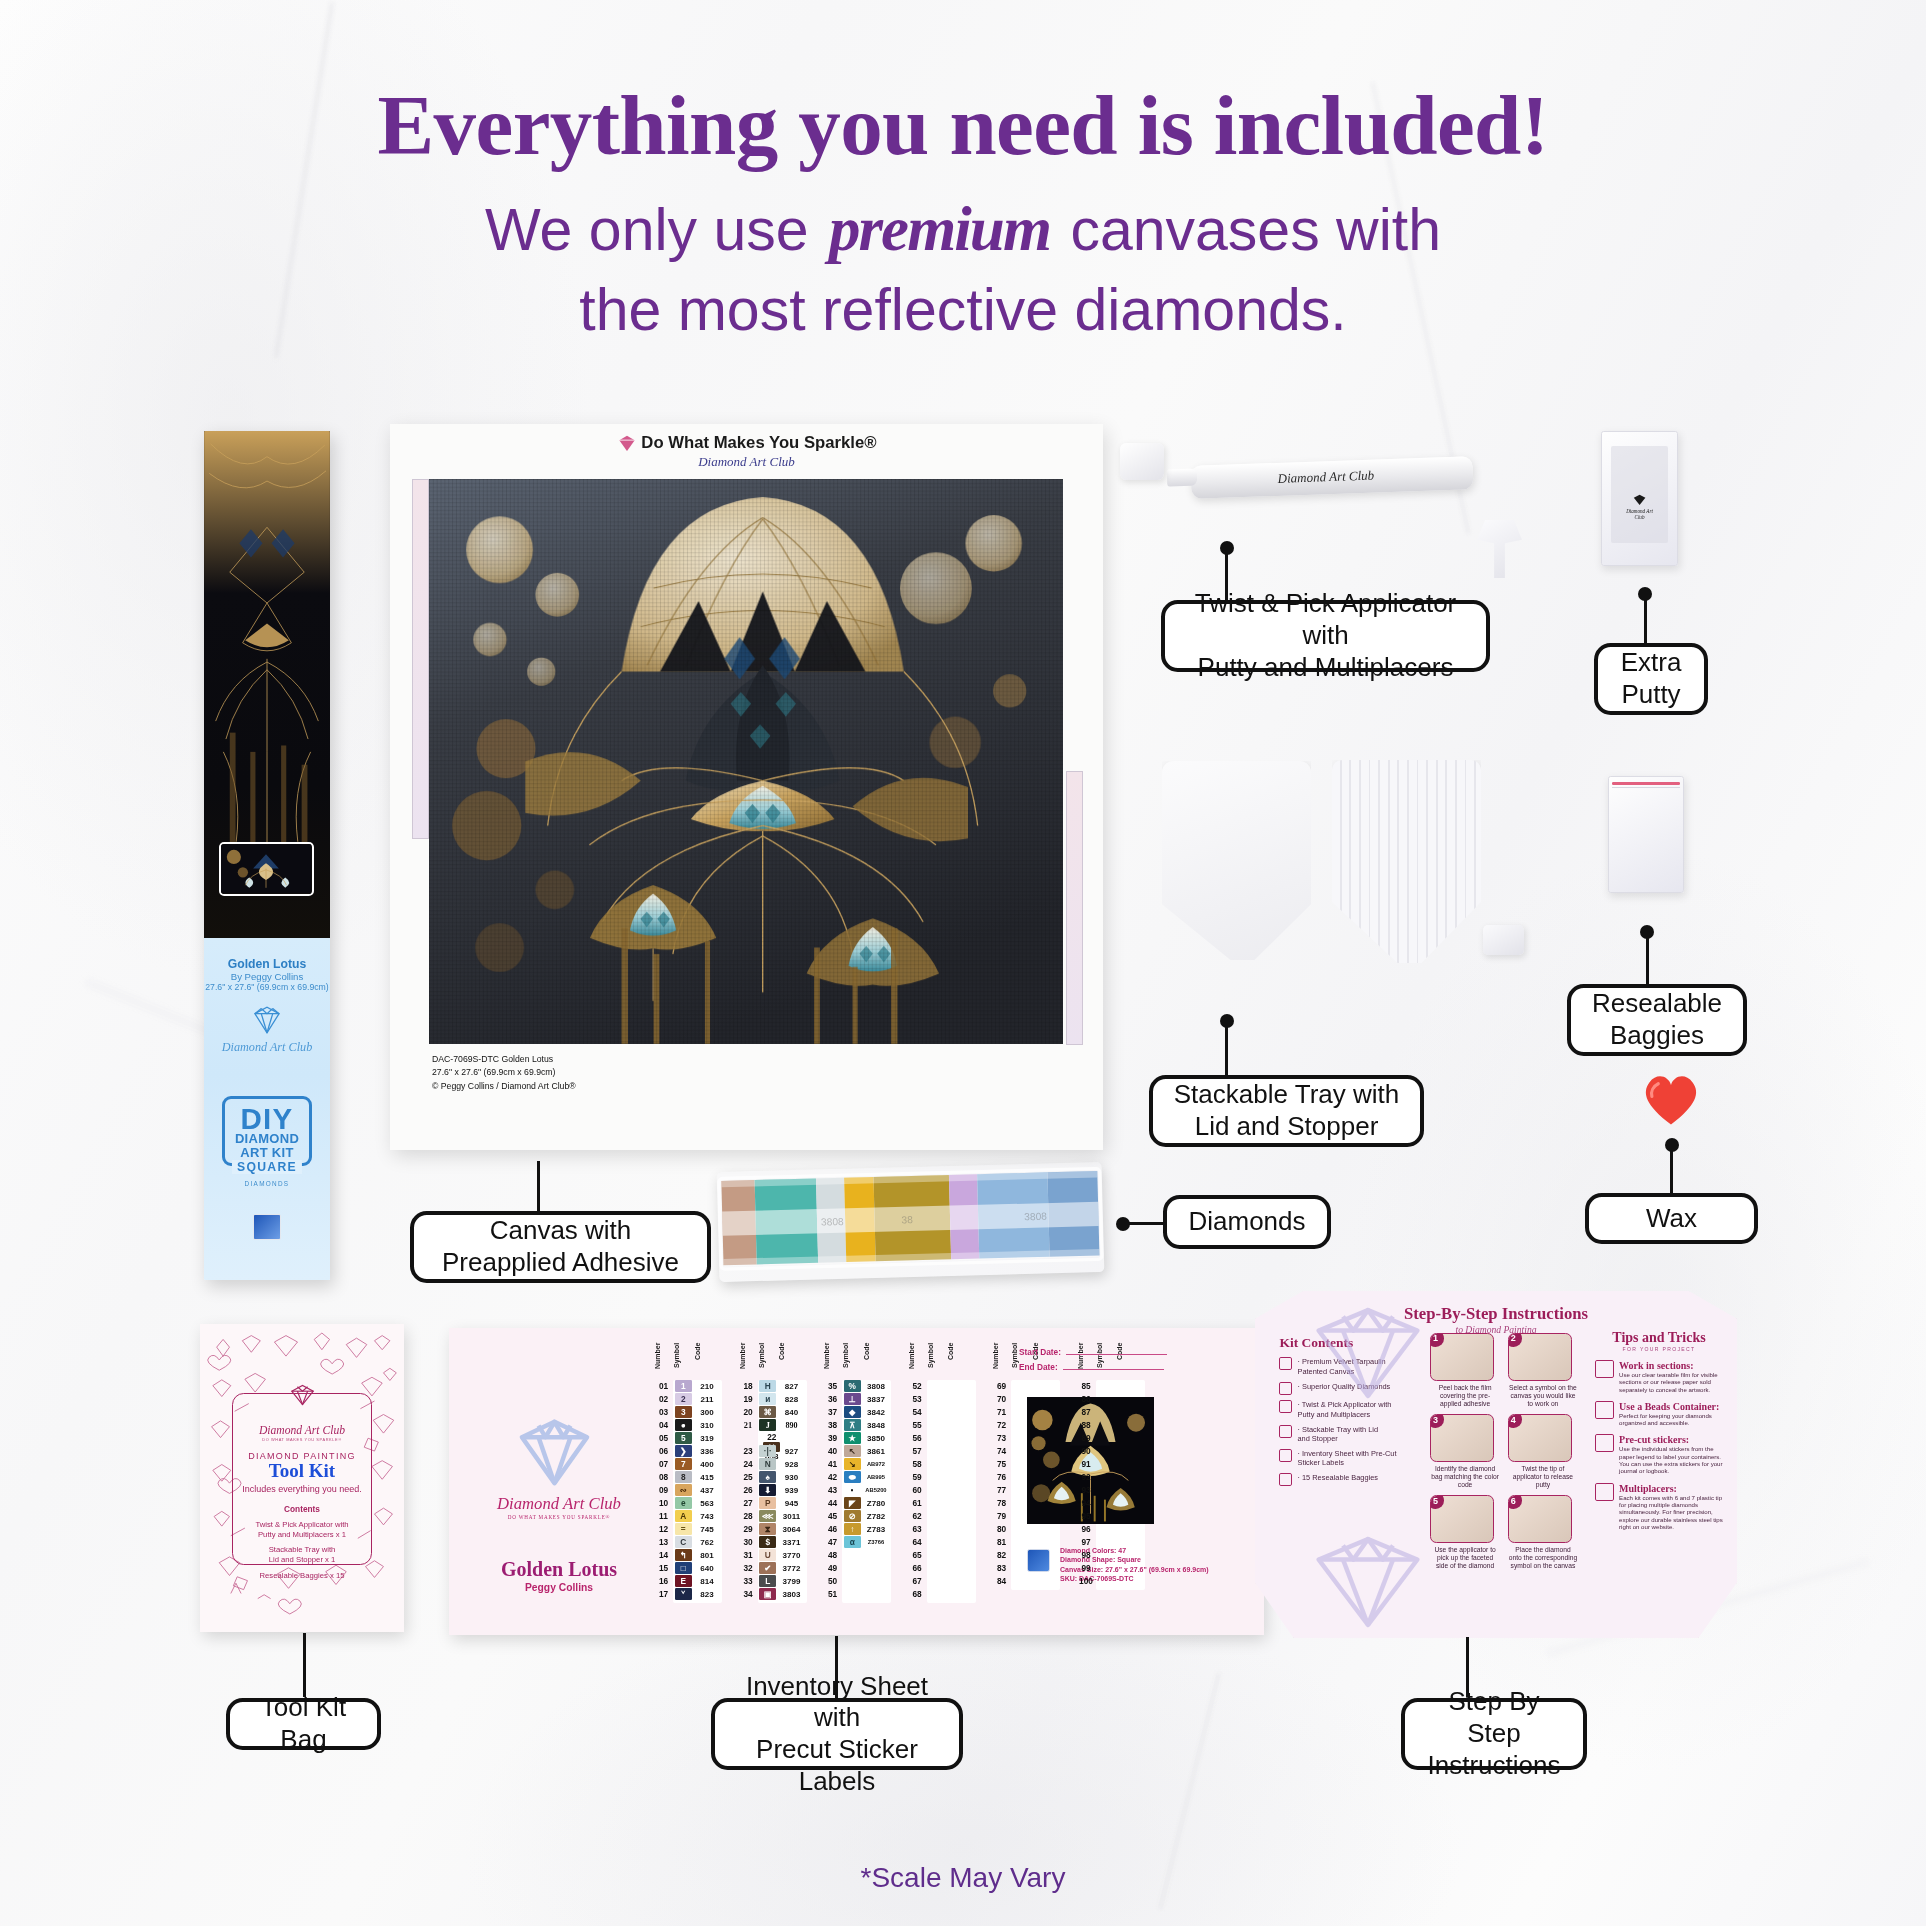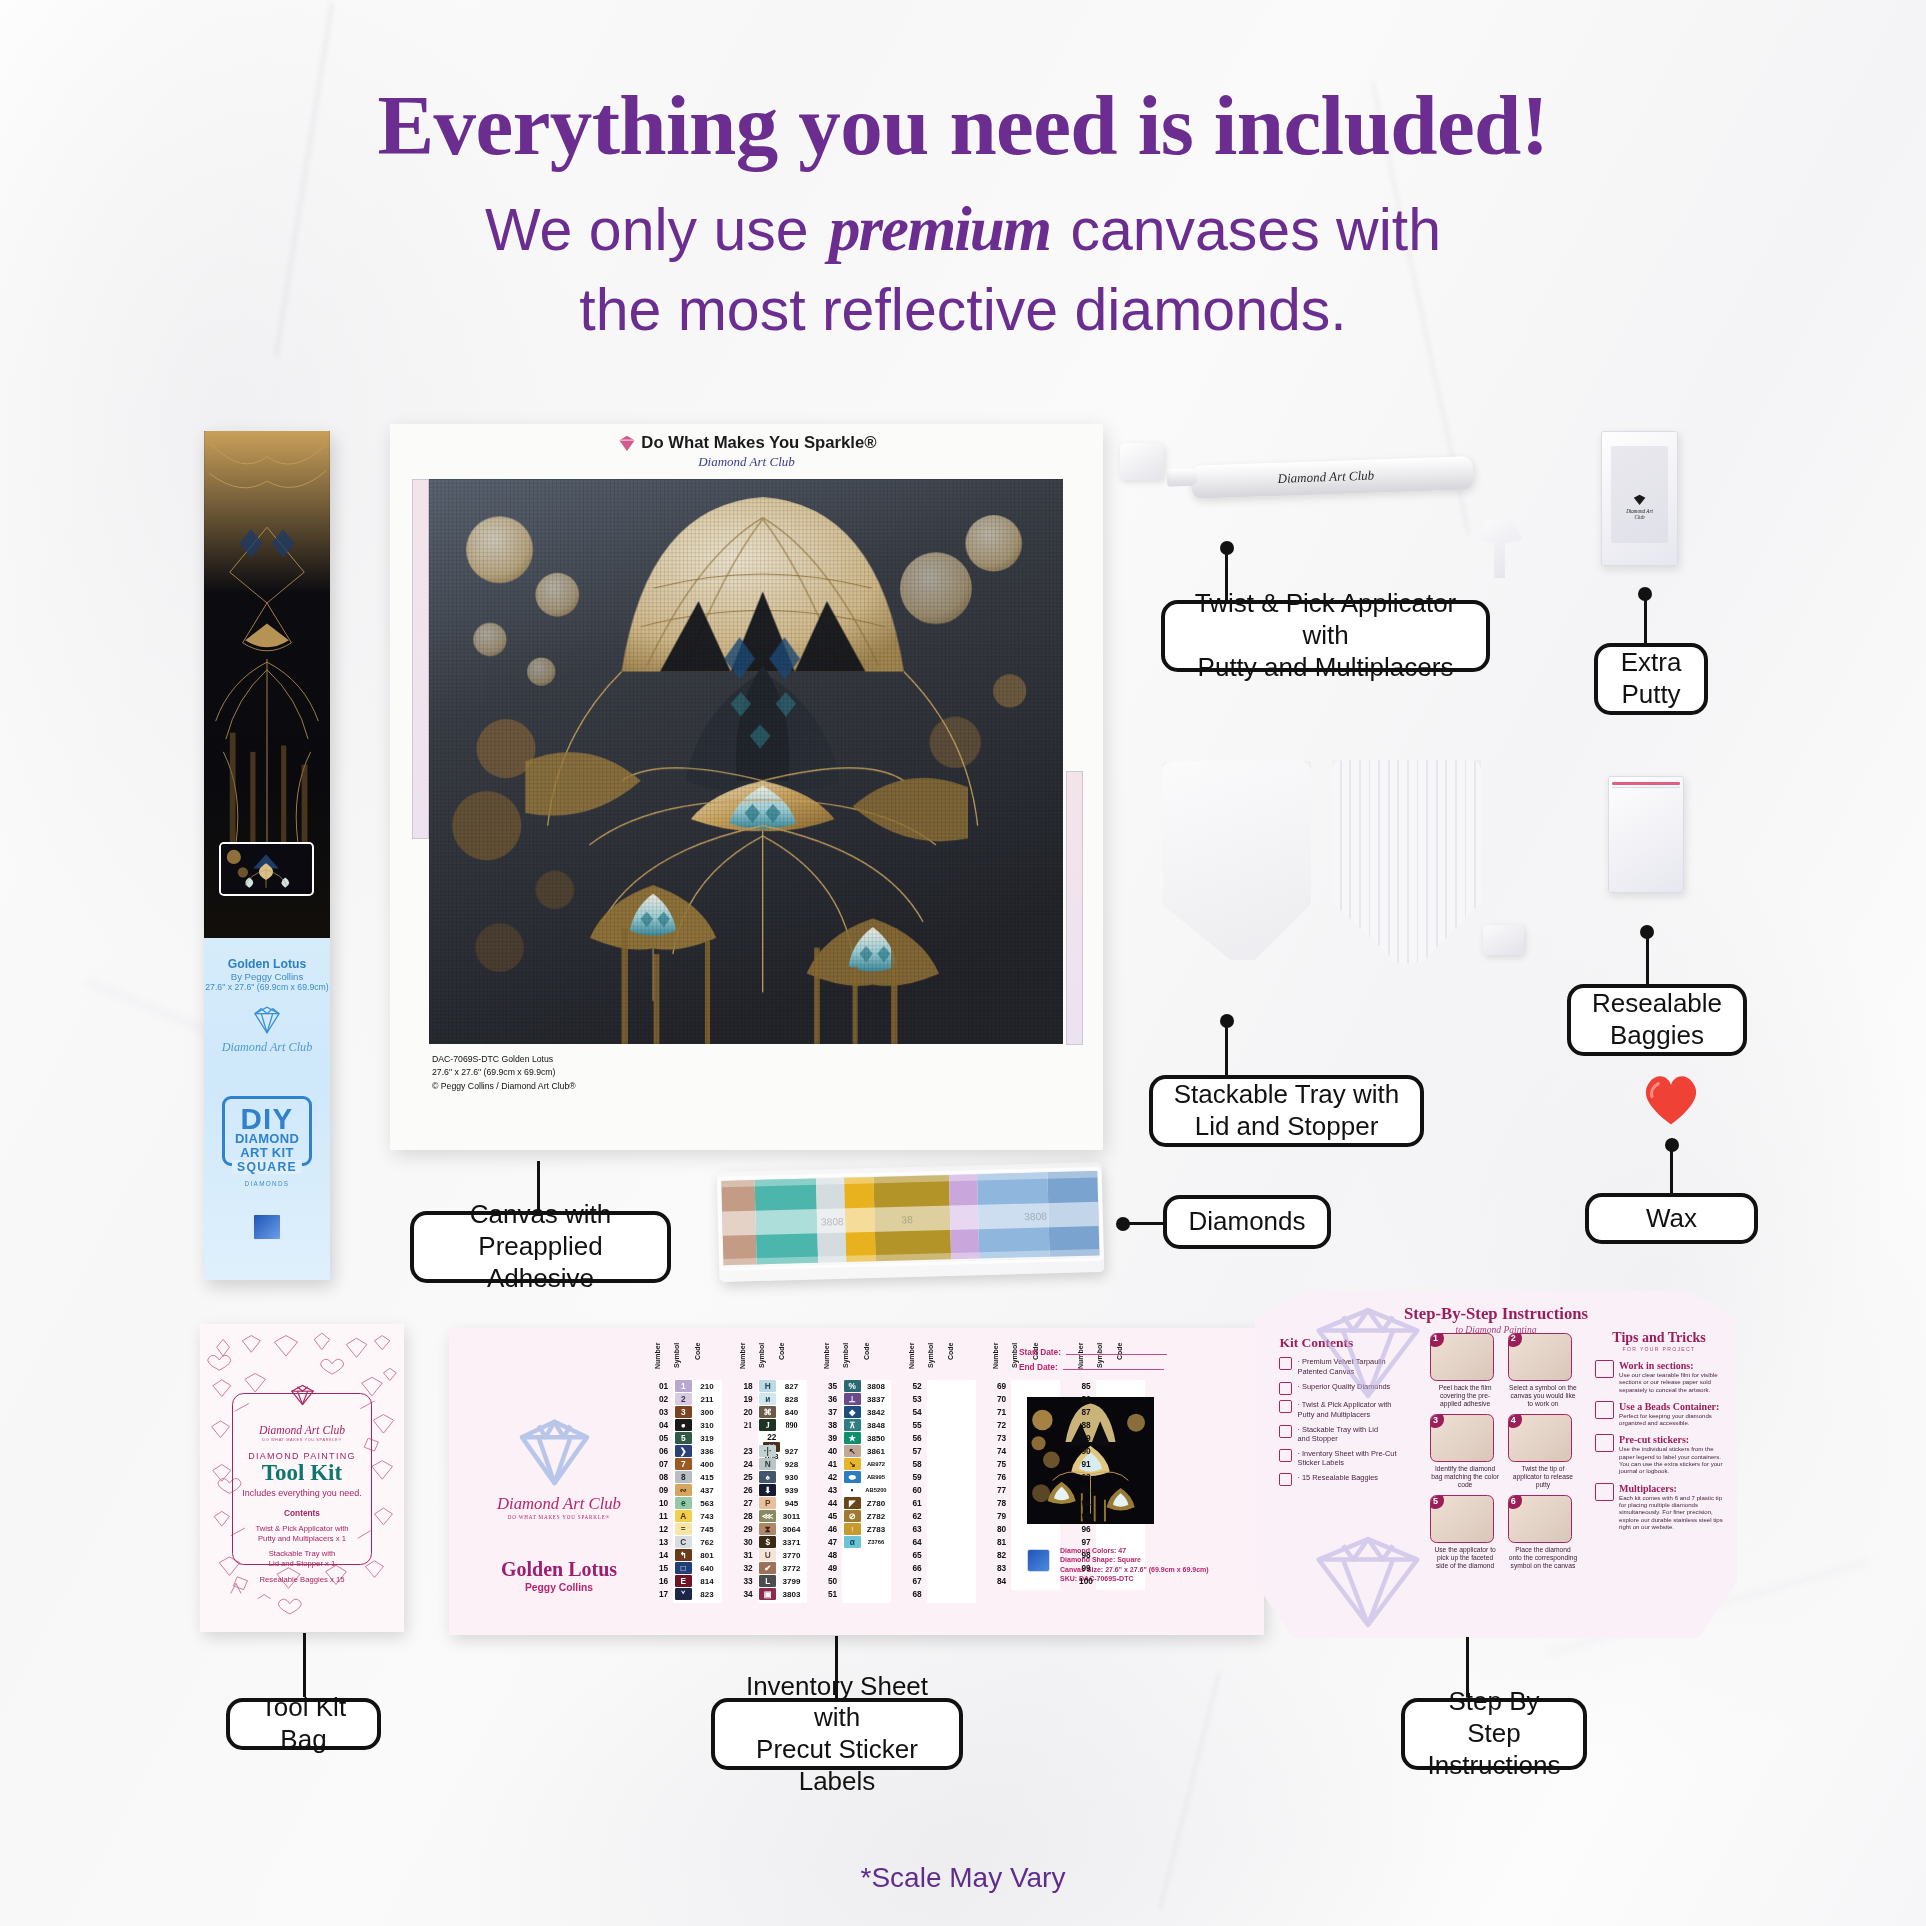--- a/index.html
+++ b/index.html
@@ -72,21 +72,21 @@
   #canvasFootRight{ position:absolute; right:26px; top:632px; width:135px; font-size:4.8px; color:#333;}
 
   
   #toolkit{ position:absolute; left:200px; top:1324px; width:204px; height:308px;
             background:#fdf7f9; box-shadow:3.2px 5.8px 15.4px rgba(0,0,0,.15); overflow:hidden;}
   .tk-inner{ position:absolute; left:32px; top:69px; width:140px; height:172px;
              border:1.3px solid #a82461; border-radius:11.6px; text-align:center; }
   .tk-script{ font-family:"Liberation Serif",serif;font-style:italic;font-size:11.6px;color:#a82461;margin-top:16.7px;}
   .tk-scriptsub{font-size:3.9px;letter-spacing:0.6px;color:#b8437a;}
   .tk-dp{ font-size:9px; letter-spacing:1.3px; color:#a82461; margin-top:9px;}
-  .tk-title{ font-family:"Liberation Serif",serif;font-weight:700;font-size:23px;color:#0f766e;line-height:1;}
+  .tk-title{ font-family:"Liberation Serif",serif;font-weight:700;font-size:19px;color:#1d4ed8;line-height:1;}
   .tk-sub{ font-size:9px;color:#a82461;margin-top:3.2px;}
   .tk-ch{ font-size:8.3px;font-weight:700;color:#a82461;margin-top:10.3px;}
   .tk-li{ font-size:7.7px;color:#a82461;line-height:1.3;margin-top:5.8px;}
 
   #inventory{ position:absolute; left:449px; top:1328px; width:815px; height:307px;
               background:#fbf1f6; box-shadow:3.2px 5.8px 15.4px rgba(0,0,0,.15); overflow:hidden;}
   .inv-diamond{ position:absolute; left:56px; top:90px; }
   .inv-script{ position:absolute; left:36px; top:166px; width:148px; text-align:center;
                font-family:"Liberation Serif",serif;font-style:italic;font-size:16.7px;color:#b8246c;}
   .inv-scriptsub{ font-size:5.1px; font-style:normal; letter-spacing:0.8px; color:#b8246c;}
@@ -1283,21 +1283,21 @@
       <path d="M38 40 L115 8 L192 40 L115 142 Z"></path>
         <path d="M38 40 H192"></path>
       <path d="M76 18 L92 40 L115 8 L138 40 L154 18"></path>
         <path d="M76 40 L115 142"></path>
         <path d="M154 40 L115 142"></path>
     </g>
   </svg>
 </div>
 
 <div class="lead" style="left:537px;top:1161px;width:3.2px;height:50px;"></div>
-<div class="callout" style="left:410px;top:1211px;width:261px;height:72px;">
+<div class="callout" style="left:410px;top:1211px;width:301px;height:72px;">
   <span style="white-space:pre-line">Canvas with
 Preapplied Adhesive</span>
 </div>
 
 <div class="dot" style="left:1116px;top:1217px;"></div>
 <div class="lead" style="left:1122px;top:1222px;width:45px;height:3.2px;"></div>
 <div class="callout" style="left:1163px;top:1195px;width:168px;height:54px;">
   <span>Diamonds</span>
 </div>
 

